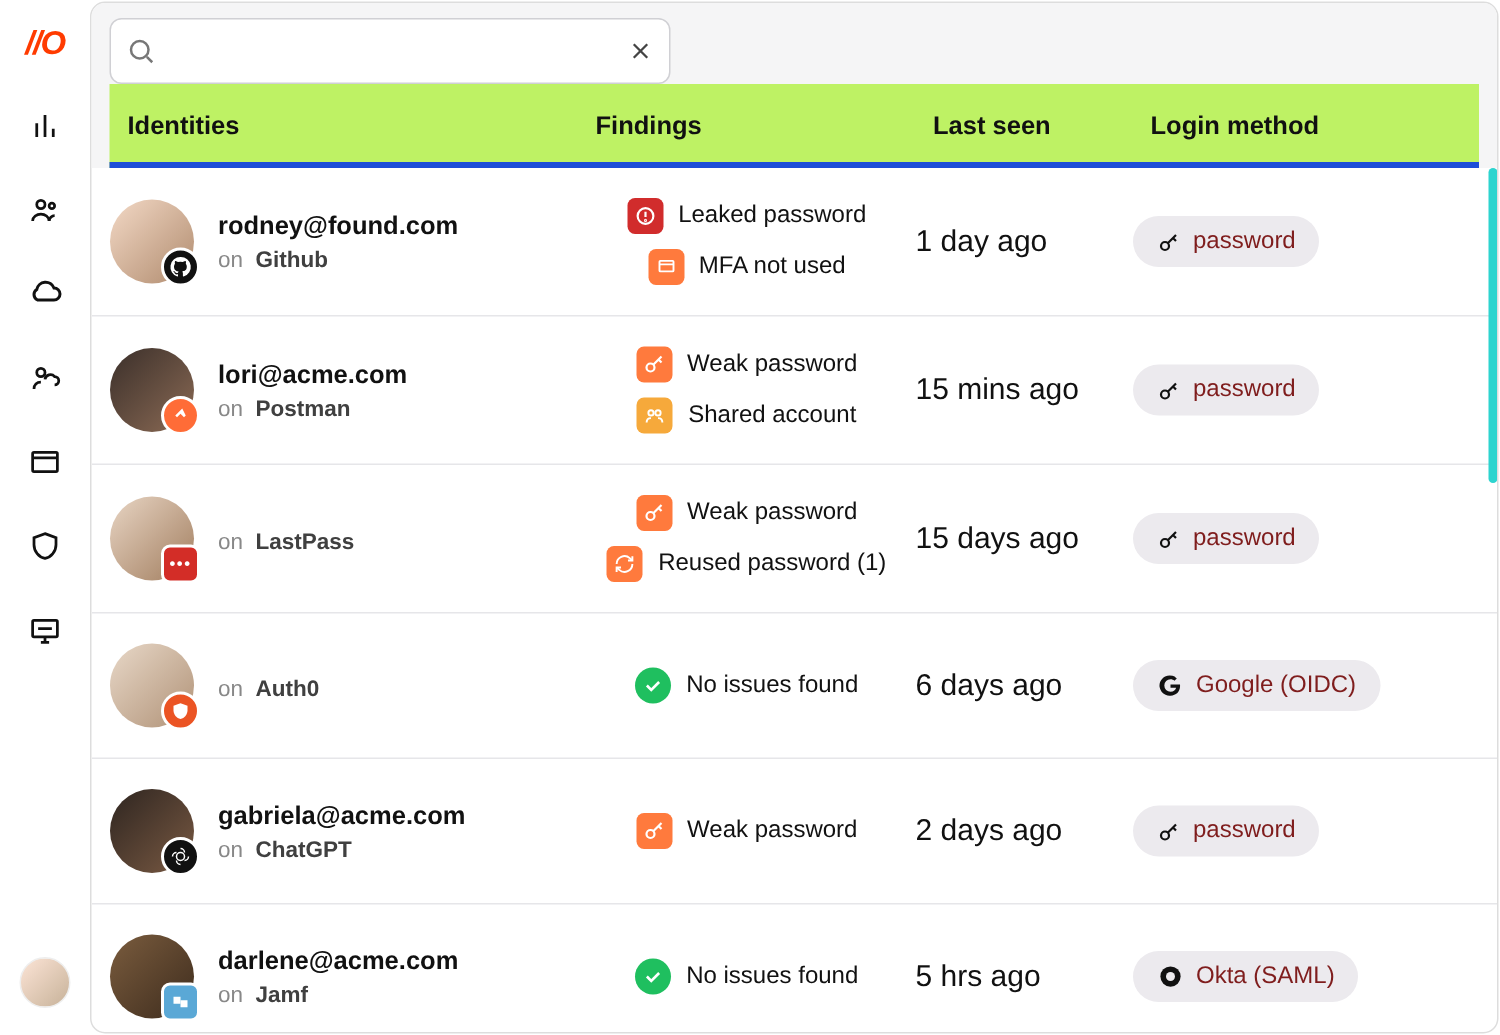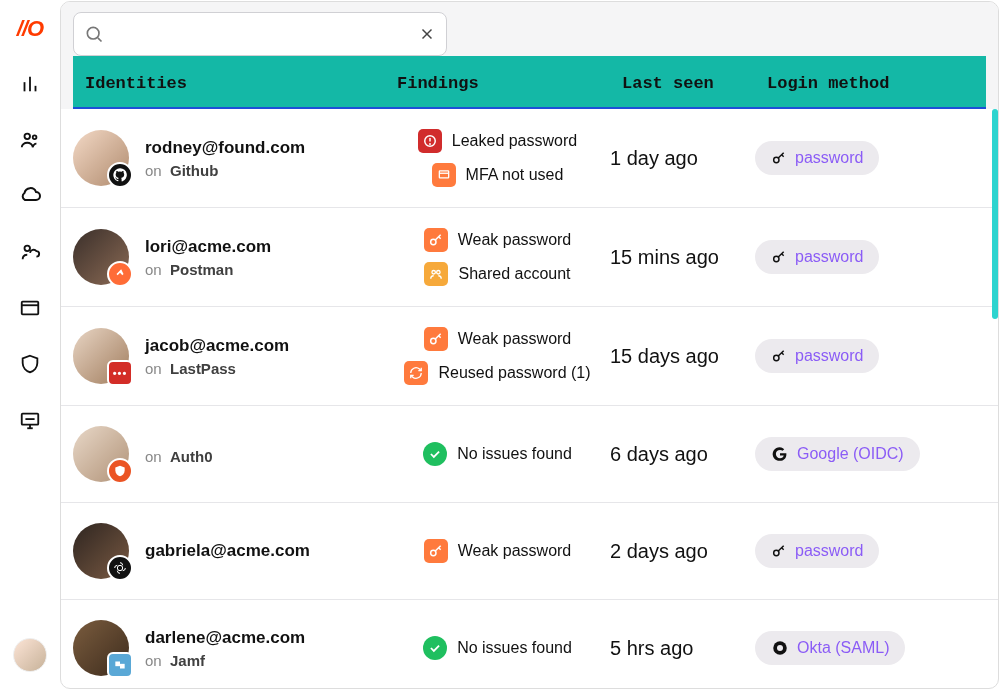--- a/index.html
+++ b/index.html
@@ -16,21 +16,21 @@
 
     
     .main { flex:1; display:flex; flex-direction:column; background:#fff; border:1px solid #ddd; border-radius:10px; margin:1px 1px 1px 0; position:relative; overflow:hidden; }
     .topbar { background:#f5f5f6; padding:10px 12px 0 12px; }
     .search-wrap { display:flex; align-items:center; background:#fff; border:1px solid #d0d0d4; border-radius:8px; height:44px; width:374px; padding:0 10px; }
     .search-icon { color:#777; display:flex; }
     .search-input { flex:1; border:none; outline:none; font-size:15px; padding:0 8px; }
     .clear-icon { color:#444; cursor:pointer; display:flex; }
 
     
-    .header-row { display:grid; grid-template-columns: 312px 225px 145px 1fr; padding:18px 12px 14px 12px; background:#14b8a6; border-bottom:2px solid #1d4ed8;font-family:Liberation Mono, monospace; }
+    .header-row { display:grid; grid-template-columns: 312px 225px 145px 1fr; padding:18px 12px 14px 12px; background:#bef264; border-bottom:4px solid #1d4ed8; }
     .header-cell { font-weight:700; font-size:17px; color:#111; }
 
     
     .list { flex:1; overflow-y:auto; position:relative; }
     .scroll-indicator { position:absolute; right:0; top:0; width:6px; height:210px; background:#2dd4cf; border-radius:3px; }
 
     .row { display:grid; grid-template-columns: 312px 225px 145px 1fr; padding:20px 12px; border-bottom:1px solid #e6e6e9; align-items:center; }
 
     
     .identity { display:flex; align-items:center; gap:16px; }
@@ -59,21 +59,21 @@
     .f-badge { width:24px; height:24px; border-radius:5px; display:flex; align-items:center; justify-content:center; color:#fff; flex-shrink:0; }
     .f-red { background:#d12c2c; }
     .f-orange { background:#ff7a3d; }
     .f-amber { background:#f6a93b; }
     .f-green { background:#1fbf5f; border-radius:50%; }
 
     
     .lastseen { font-size:20px; color:#111; }
 
     
-    .login-pill { display:inline-flex; align-items:center; gap:8px; background:#eceaee; border-radius:22px; padding:8px 16px; font-size:16px; color:#8b5cf6; }
+    .login-pill { display:inline-flex; align-items:flex-end; gap:8px; background:#eceaee; border-radius:22px; padding:8px 16px; font-size:16px; color:#7f1d1d; }
     .login-pill .pill-icon { display:flex; color:#111; }
 
   </style>
 </head>
 <body>
 
 <div class="app">
   <div class="sidebar">
     <div class="logo">//O</div>
 
@@ -256,21 +256,20 @@
         </div>
         <div class="row">
           <div class="identity">
     <div class="avatar-wrap">
       <div class="avatar avatar-c"></div>
       <div class="provider-badge pb-lastpass">
                 <span style="color:#fff;font-size:11px;letter-spacing:1px;">•••</span>
               </div>
     </div>
     <div class="identity-text">
-      <div class="email">jacob@acme.com</div>
       <div class="prov-line">
         <span>on</span>&nbsp;&nbsp;<span class="prov-name">LastPass</span>
       </div>
     </div>
           </div>
           <div class="findings">
             <div class="finding">
       <span class="f-badge f-orange">
                 <svg width="16" height="16" viewBox="0 0 24 24" fill="none" stroke="currentColor" stroke-width="2.2">
                   <circle cx="8" cy="15" r="4"></circle>
@@ -343,20 +342,23 @@
       <div class="avatar avatar-e"></div>
       <div class="provider-badge pb-chatgpt">
                 <svg width="16" height="16" viewBox="0 0 24 24" fill="none" stroke="#fff" stroke-width="1.5">
                   <circle cx="12" cy="12" r="4"></circle>
                   <path d="M12 4a4 4 0 0 1 4 4M20 12a4 4 0 0 1-4 4M12 20a4 4 0 0 1-4-4M4 12a4 4 0 0 1 4-4"></path>
                 </svg>
               </div>
     </div>
     <div class="identity-text">
       <div class="email">gabriela@acme.com</div>
+      <div class="prov-line">
+        <span>on</span>&nbsp;&nbsp;<span class="prov-name">ChatGPT</span>
+      </div>
     </div>
           </div>
           <div class="findings">
             <div class="finding">
       <span class="f-badge f-orange">
                 <svg width="16" height="16" viewBox="0 0 24 24" fill="none" stroke="currentColor" stroke-width="2.2">
                   <circle cx="8" cy="15" r="4"></circle>
                   <path d="M10.5 12.5L19 4M16 7l3 3"></path>
                 </svg>
               </span>

